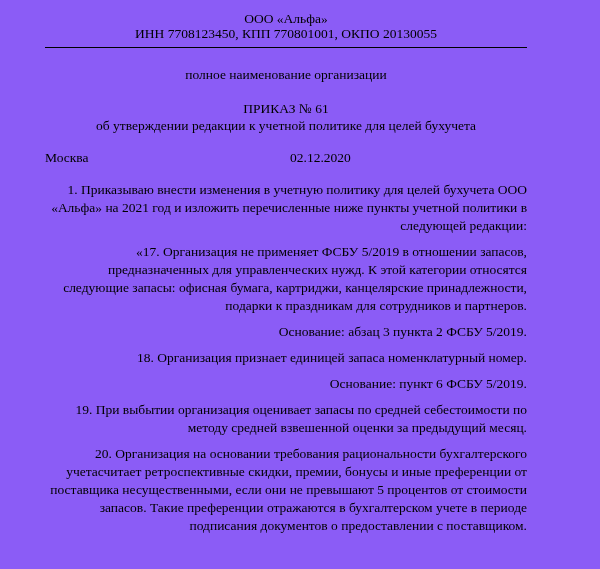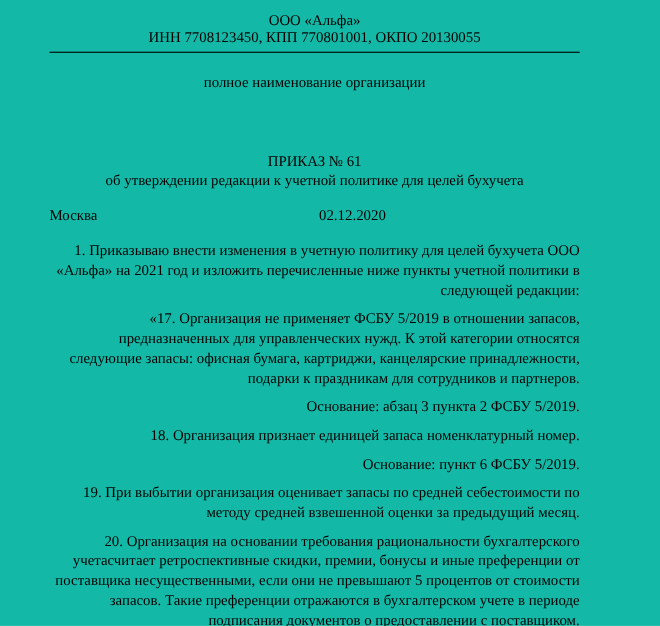--- a/index.html
+++ b/index.html
@@ -7,21 +7,21 @@
       padding: 0;
       background: #ffffff;
     }
     .page {
       position: relative;
       width: 600px;
       height: 569px;
       box-sizing: border-box;
       padding: 12px 73px 0 45px;
       overflow: hidden;
-      background: #14b8a6;
+      background: #8b5cf6;
       color: #000000;
       font-family: "Liberation Serif", "DejaVu Serif", serif;
       font-size: 13.5px;
     }
     .org-header {
       text-align: center;
     }
     .org-name,
     .org-details {
       line-height: 14.5px;
@@ -33,21 +33,21 @@
       margin: 6px 0 0 0;
       height: 0;
     }
     .org-caption {
       text-align: center;
       margin-top: 20px;
       line-height: 14px;
     }
     .title-block {
       text-align: center;
-      margin-top: 56px;
+      margin-top: 18px;
       line-height: 17px;
     }
     .meta-line {
       position: relative;
       margin-top: 15px;
       height: 18px;
       line-height: 18px;
     }
     .meta-date {
       position: absolute;

